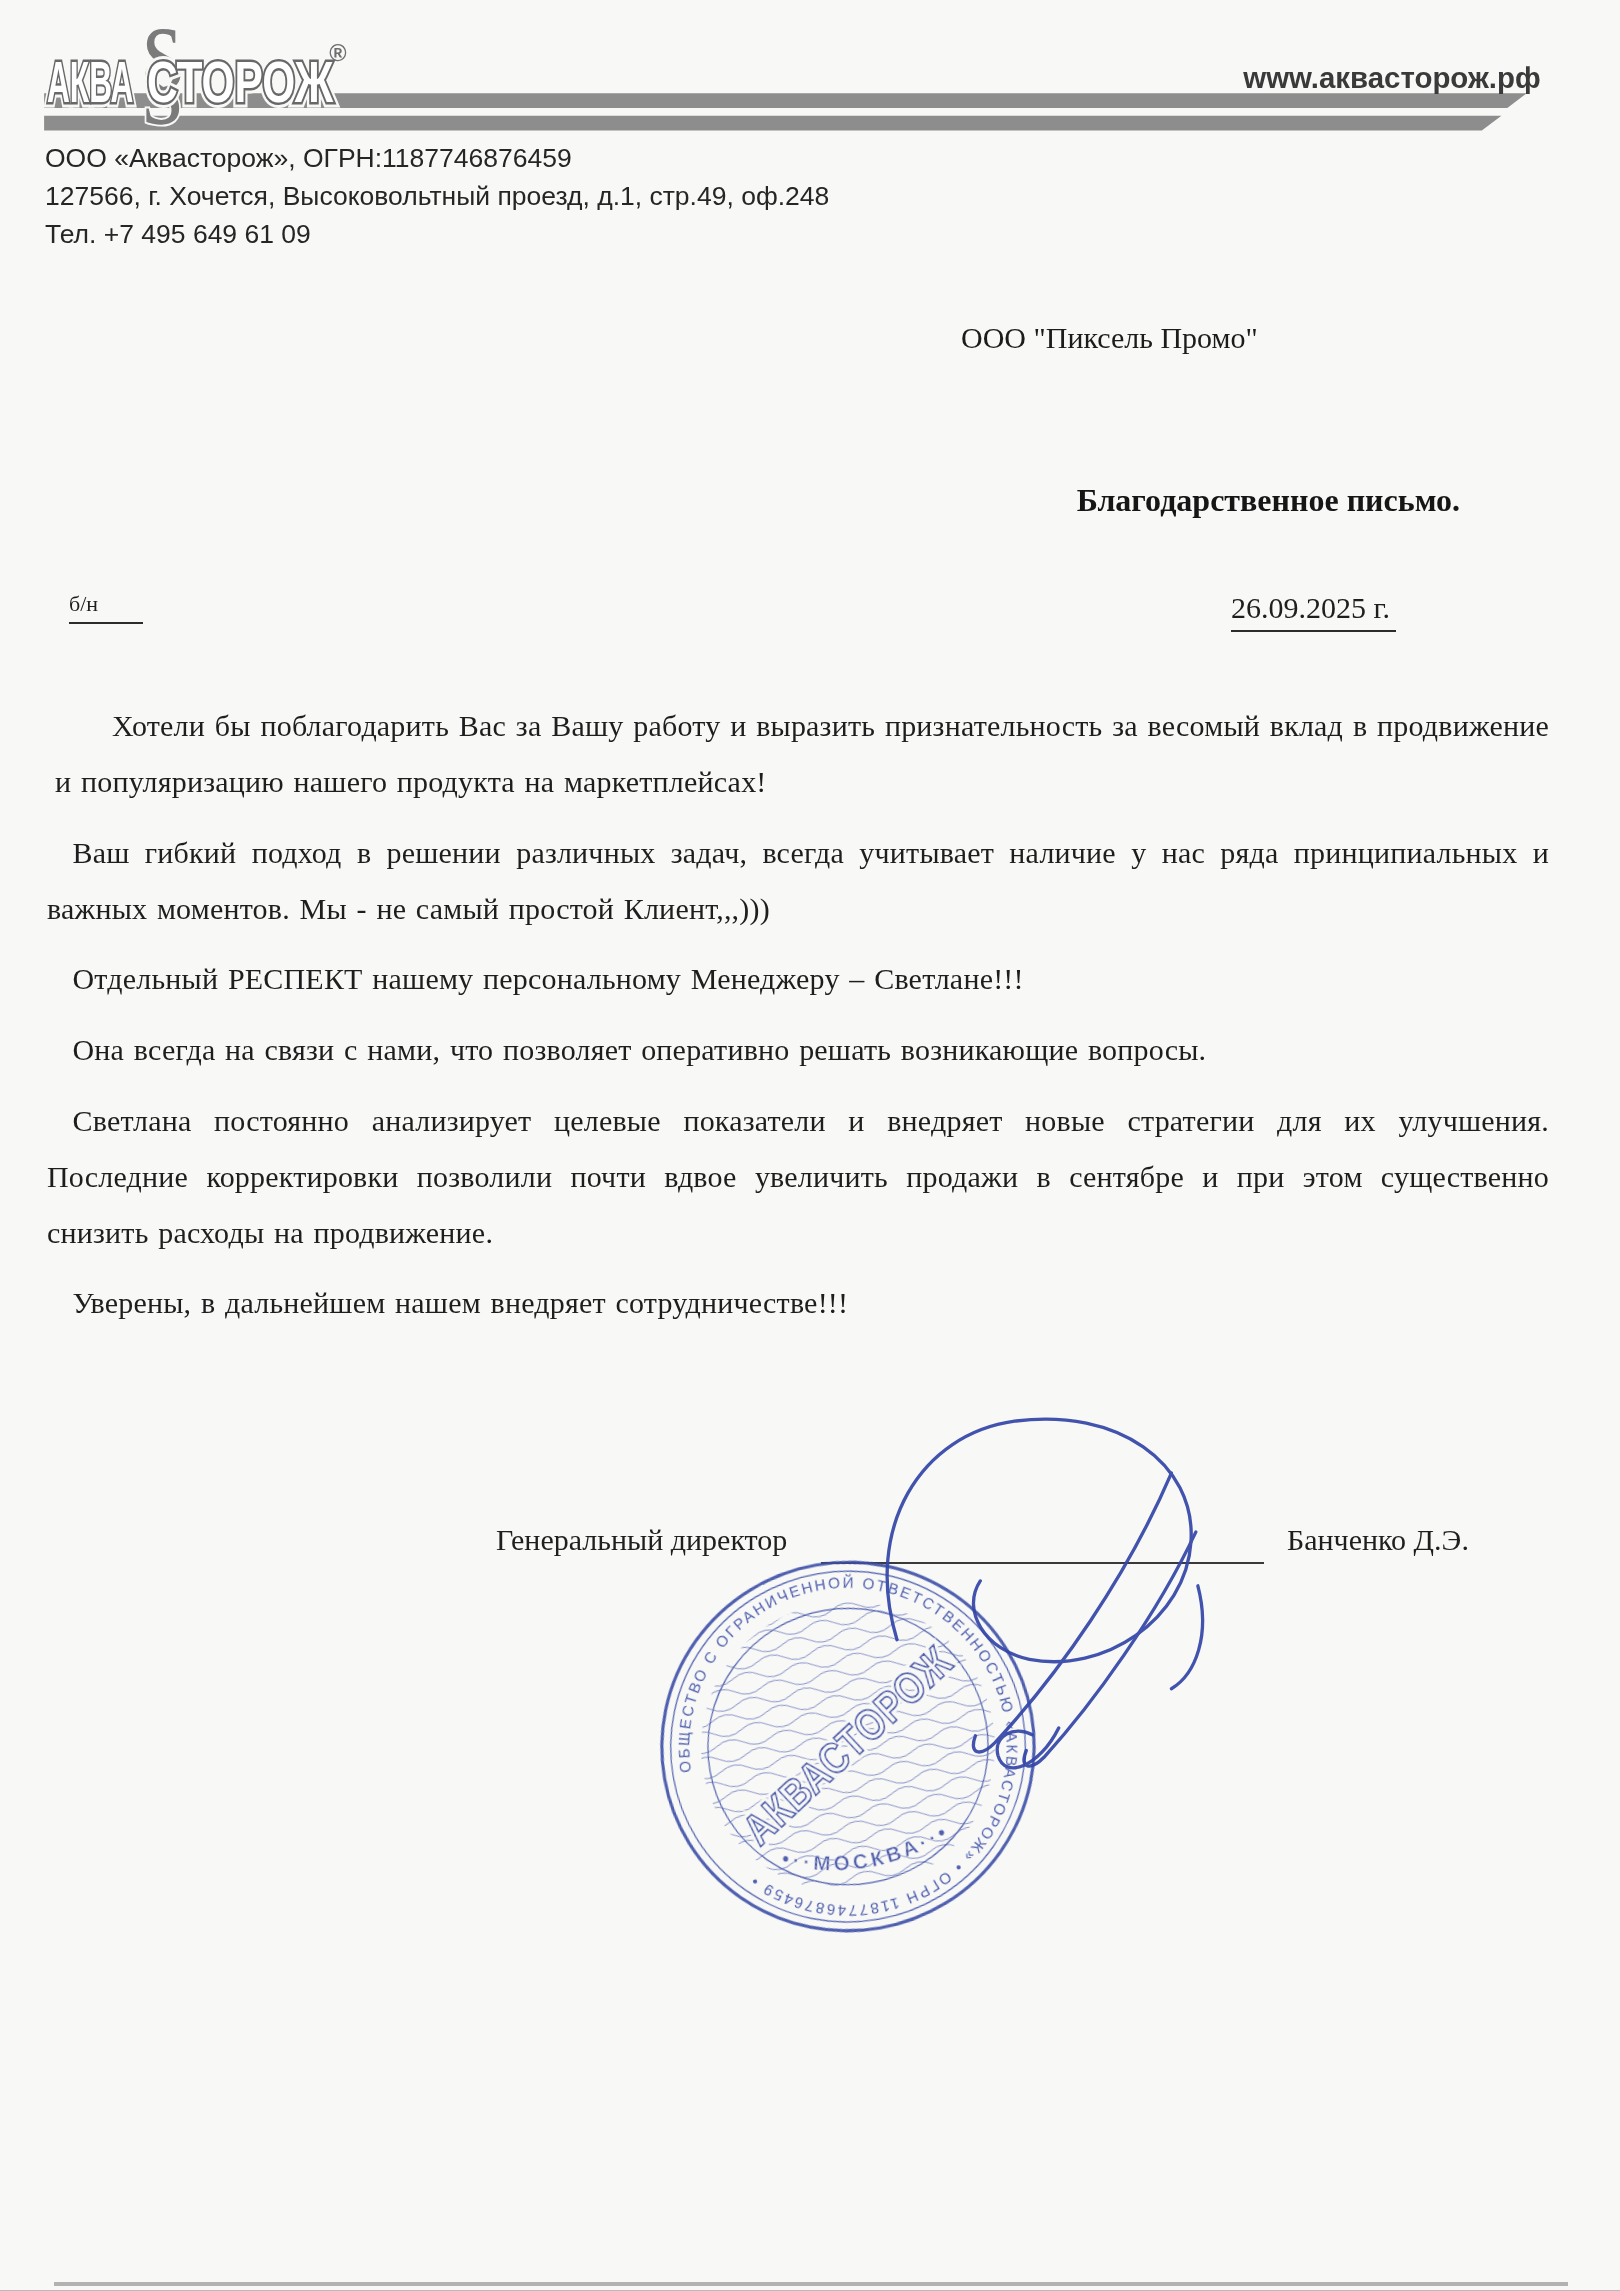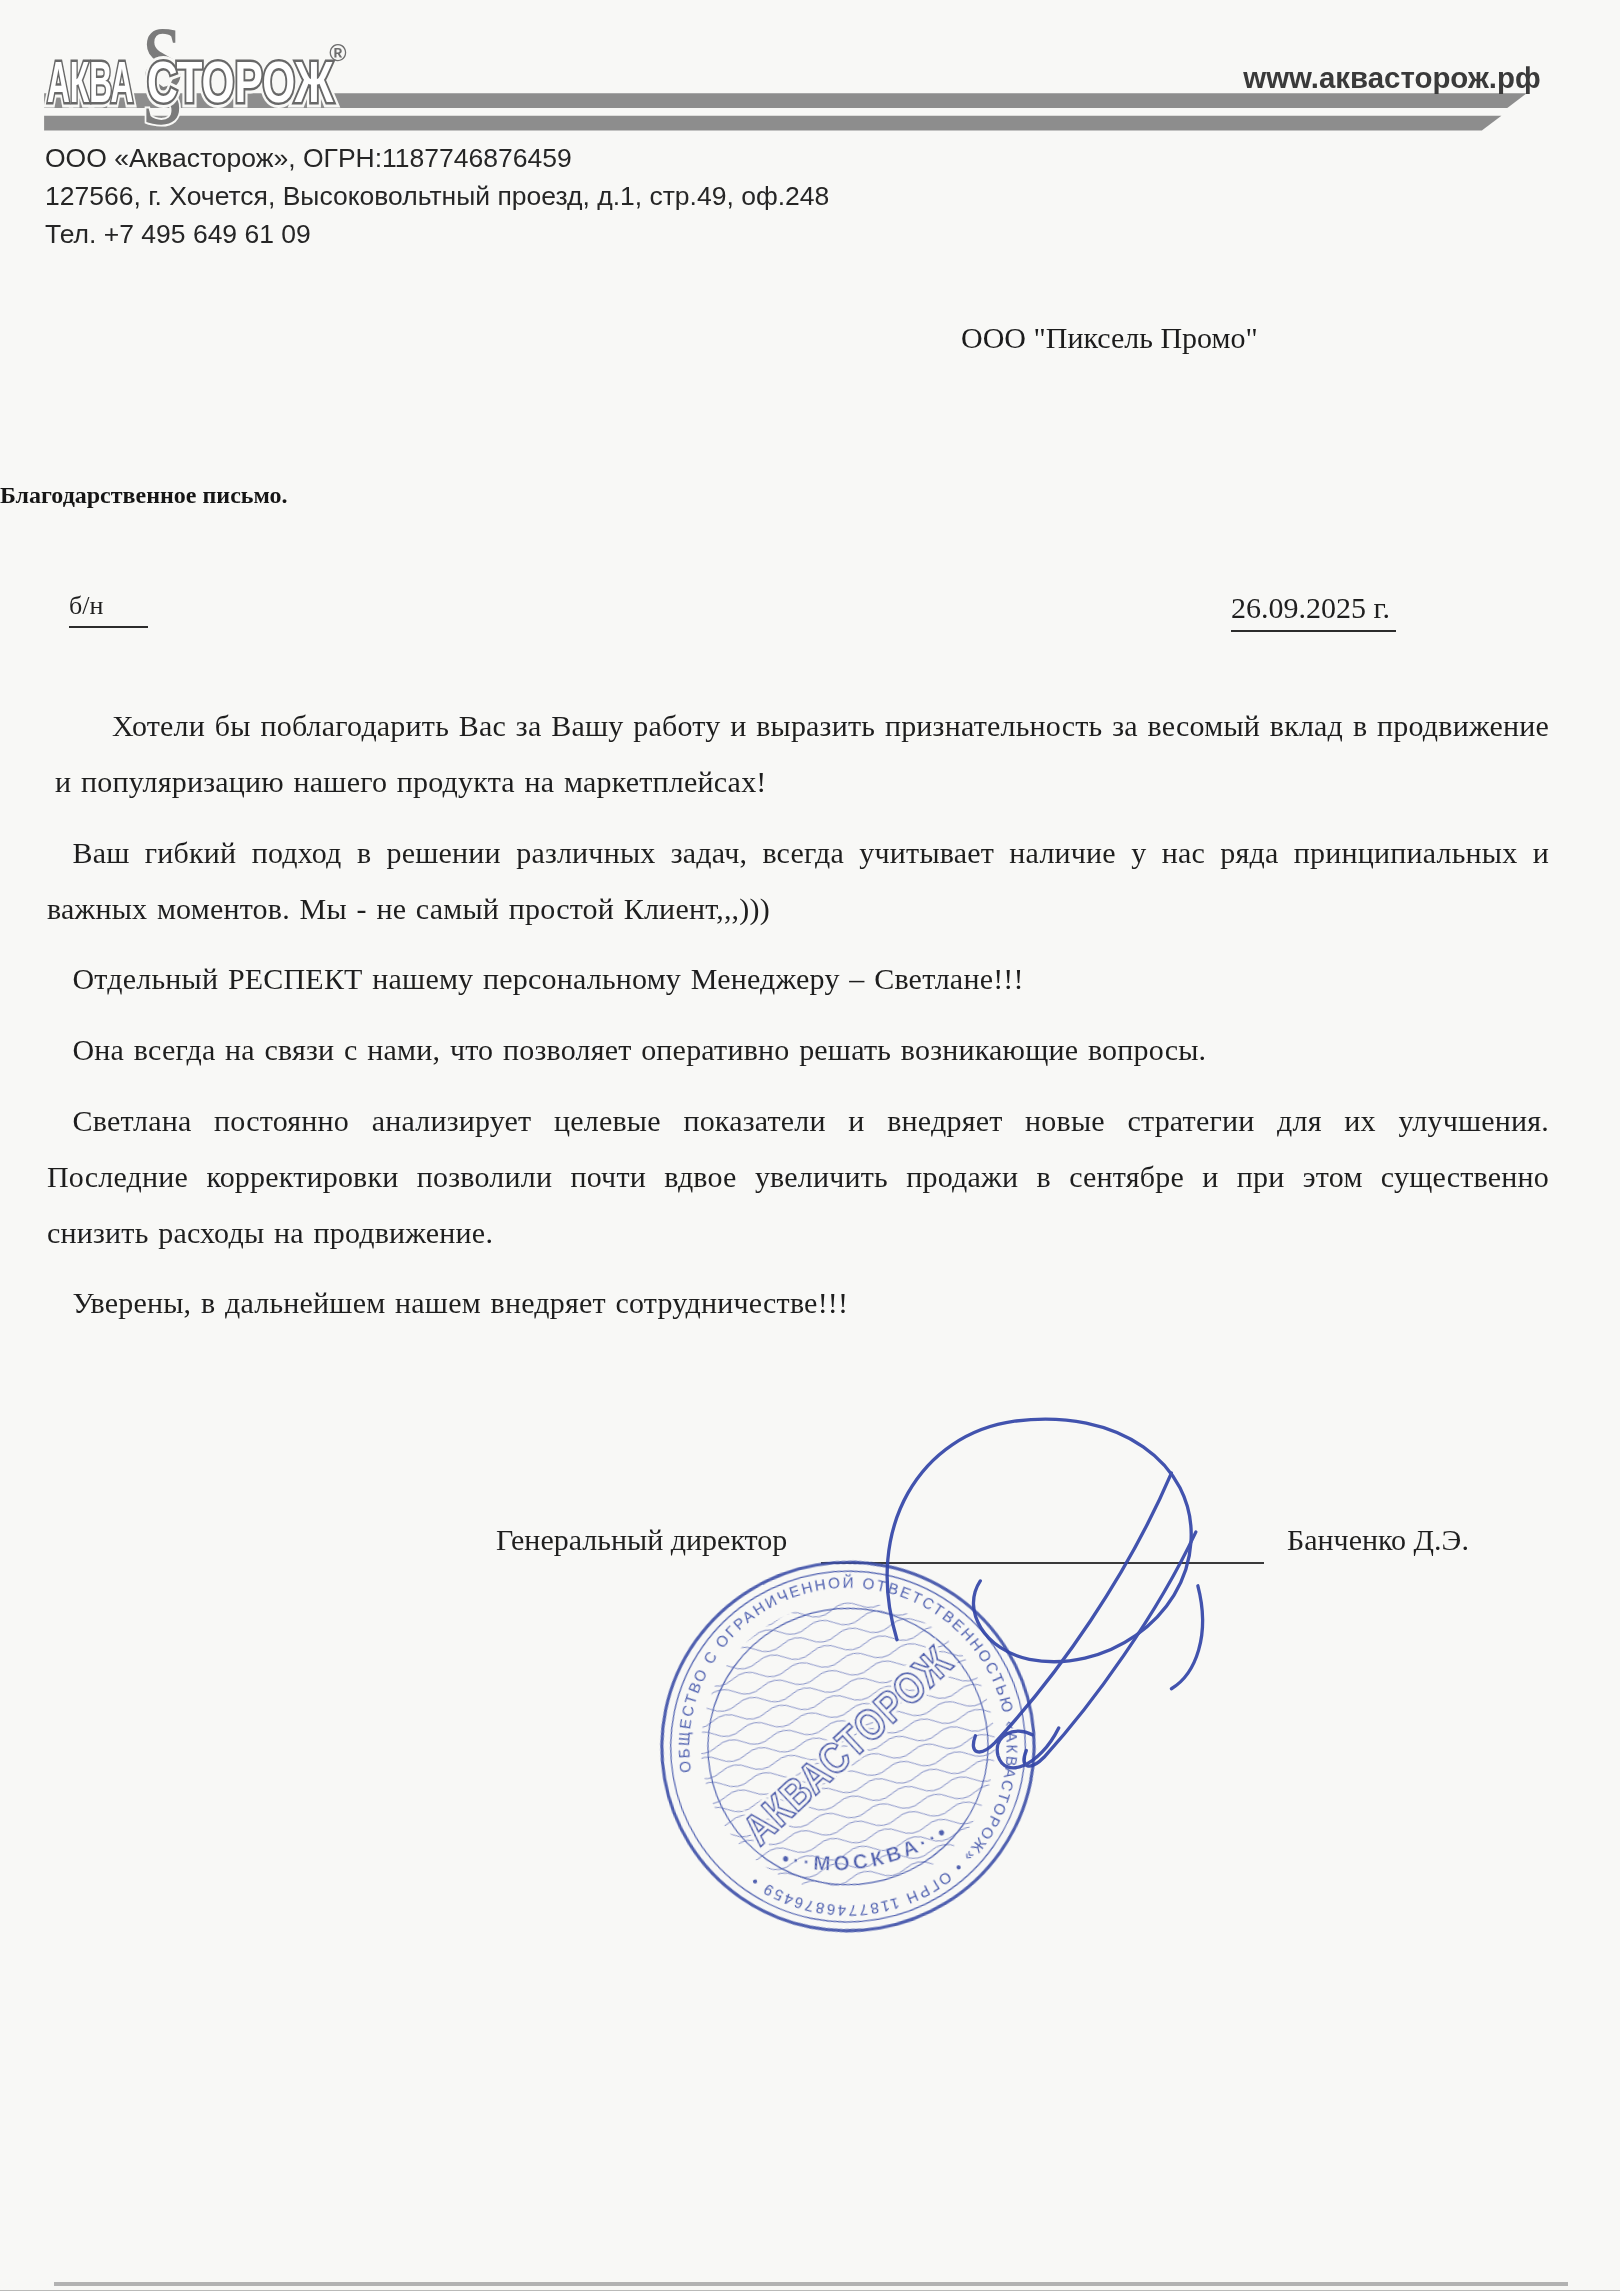--- a/index.html
+++ b/index.html
@@ -15,24 +15,24 @@
   .header-svg{position:absolute;left:0;top:0;}
   .address-block{
     position:absolute;left:45px;top:139px;
     font-family:"Liberation Sans", sans-serif;
     font-size:26.5px;line-height:38px;color:#262626;
   }
   
   .recipient{position:absolute;left:961px;top:321px;font-size:30px;color:#1c1c1c;}
   .letter-title{
     position:absolute;left:0;top:482px;width:1460px;
-    text-align:left;font-weight:bold;font-size:24px;color:#161616;
+    text-align:right;font-weight:bold;font-size:32px;color:#161616;
   }
   .doc-number{
-    position:absolute;left:69px;top:591px;font-size:26px;
+    position:absolute;left:69px;top:591px;font-size:22px;
     border-bottom:2px solid #2c2c2c;padding:0 45px 4.9px 0;font-family:Liberation Serif, serif;
   }
   .doc-date{
     position:absolute;left:1231px;top:591px;font-size:30px;
     border-bottom:2px solid #2c2c2c;padding:0 5.9px 4.9px 0;
   }
   .body-text{
     position:absolute;left:47px;top:698px;width:1502px;
     font-size:30px;line-height:56px;text-align:justify;
     color:#1e1e1e;word-spacing:2px;letter-spacing:0.2px;

